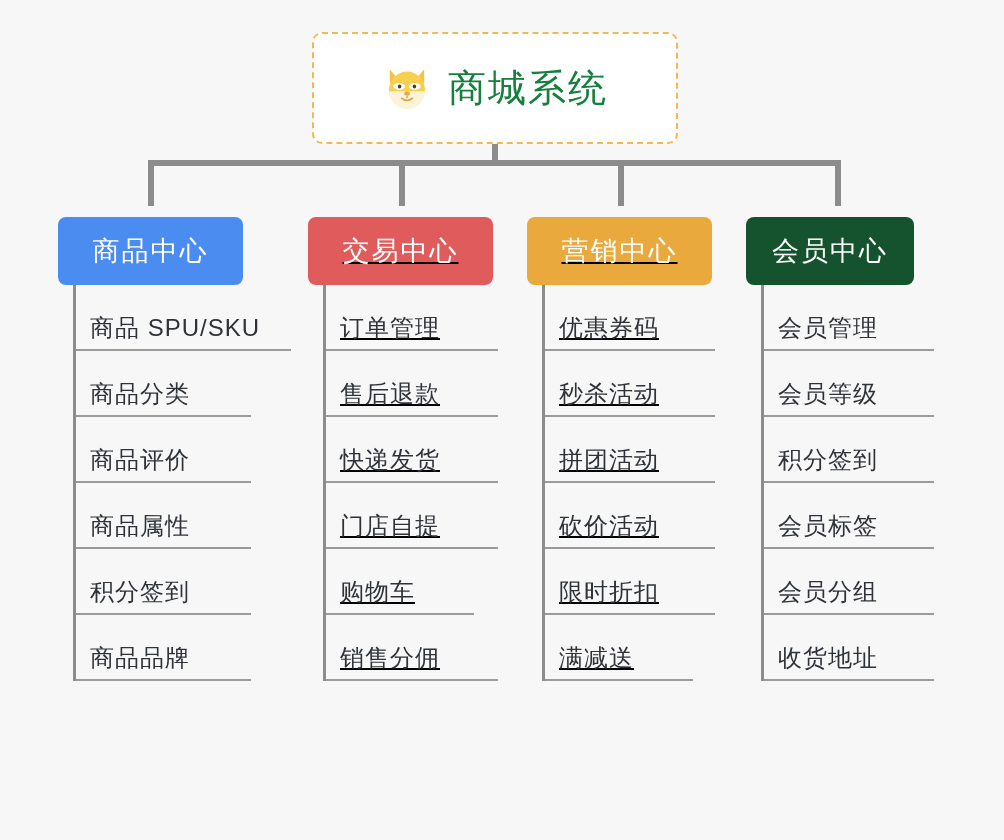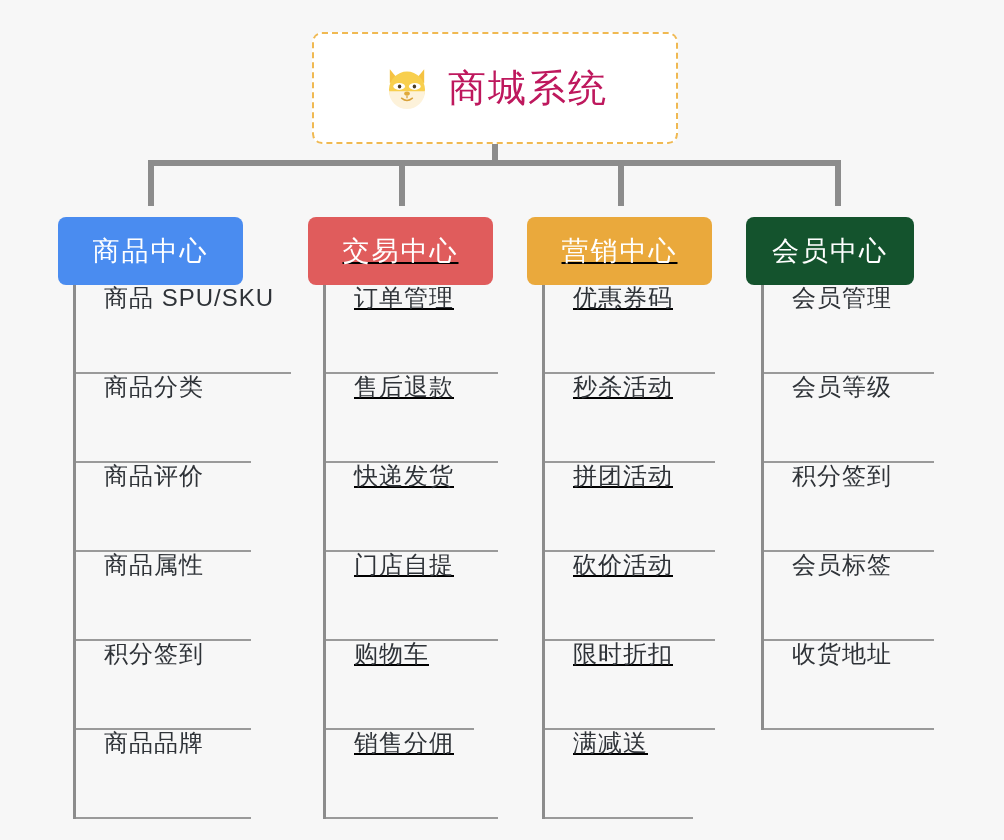--- a/index.html
+++ b/index.html
@@ -35,21 +35,21 @@
     gap: 16px;
   }
   .root-icon {
     width: 50px;
     height: 50px;
     flex: 0 0 auto;
     display: block;
   }
   .root-title {
     font-size: 38px;
-    color: #be185d;
+    color: #15803d;
     letter-spacing: 2px;
     line-height: 1;
     white-space: nowrap;
   }
 
   
   .stem-root {
     position: absolute;
     left: 492px;
     top: 144px;
@@ -96,24 +96,24 @@
   
   .leaf-list {
     position: relative;
     margin-left: 15px;
     border-left: 3px solid #8c8c8c;
     padding-top: 0;
   }
 
   .leaf-item {
     position: relative;
-    height: 89px;
+    height: 66px;
     display: flex;
-    align-items: flex-start;
-    padding-left: 28px;
+    align-items: flex-end;
+    padding-left: 14px;
     padding-bottom: 6px;
   }
   .leaf-item::after {
     content: "";
     position: absolute;
     left: 0;
     bottom: 0;
     height: 2px;
     background: #9a9a9a;
   }
@@ -270,18 +270,21 @@
       <div class="leaf-item" style="--rw: 170px;">
           <span class="leaf-label">会员等级</span>
         </div>
       <div class="leaf-item" style="--rw: 170px;">
           <span class="leaf-label">积分签到</span>
         </div>
       <div class="leaf-item" style="--rw: 170px;">
           <span class="leaf-label">会员标签</span>
         </div>
       <div class="leaf-item" style="--rw: 170px;">
+          <span class="leaf-label">会员分组</span>
+        </div>
+      <div class="leaf-item" style="--rw: 170px;">
           <span class="leaf-label">收货地址</span>
         </div>
     </div>
   </div>
 
 </div>
 
 </body></html>

